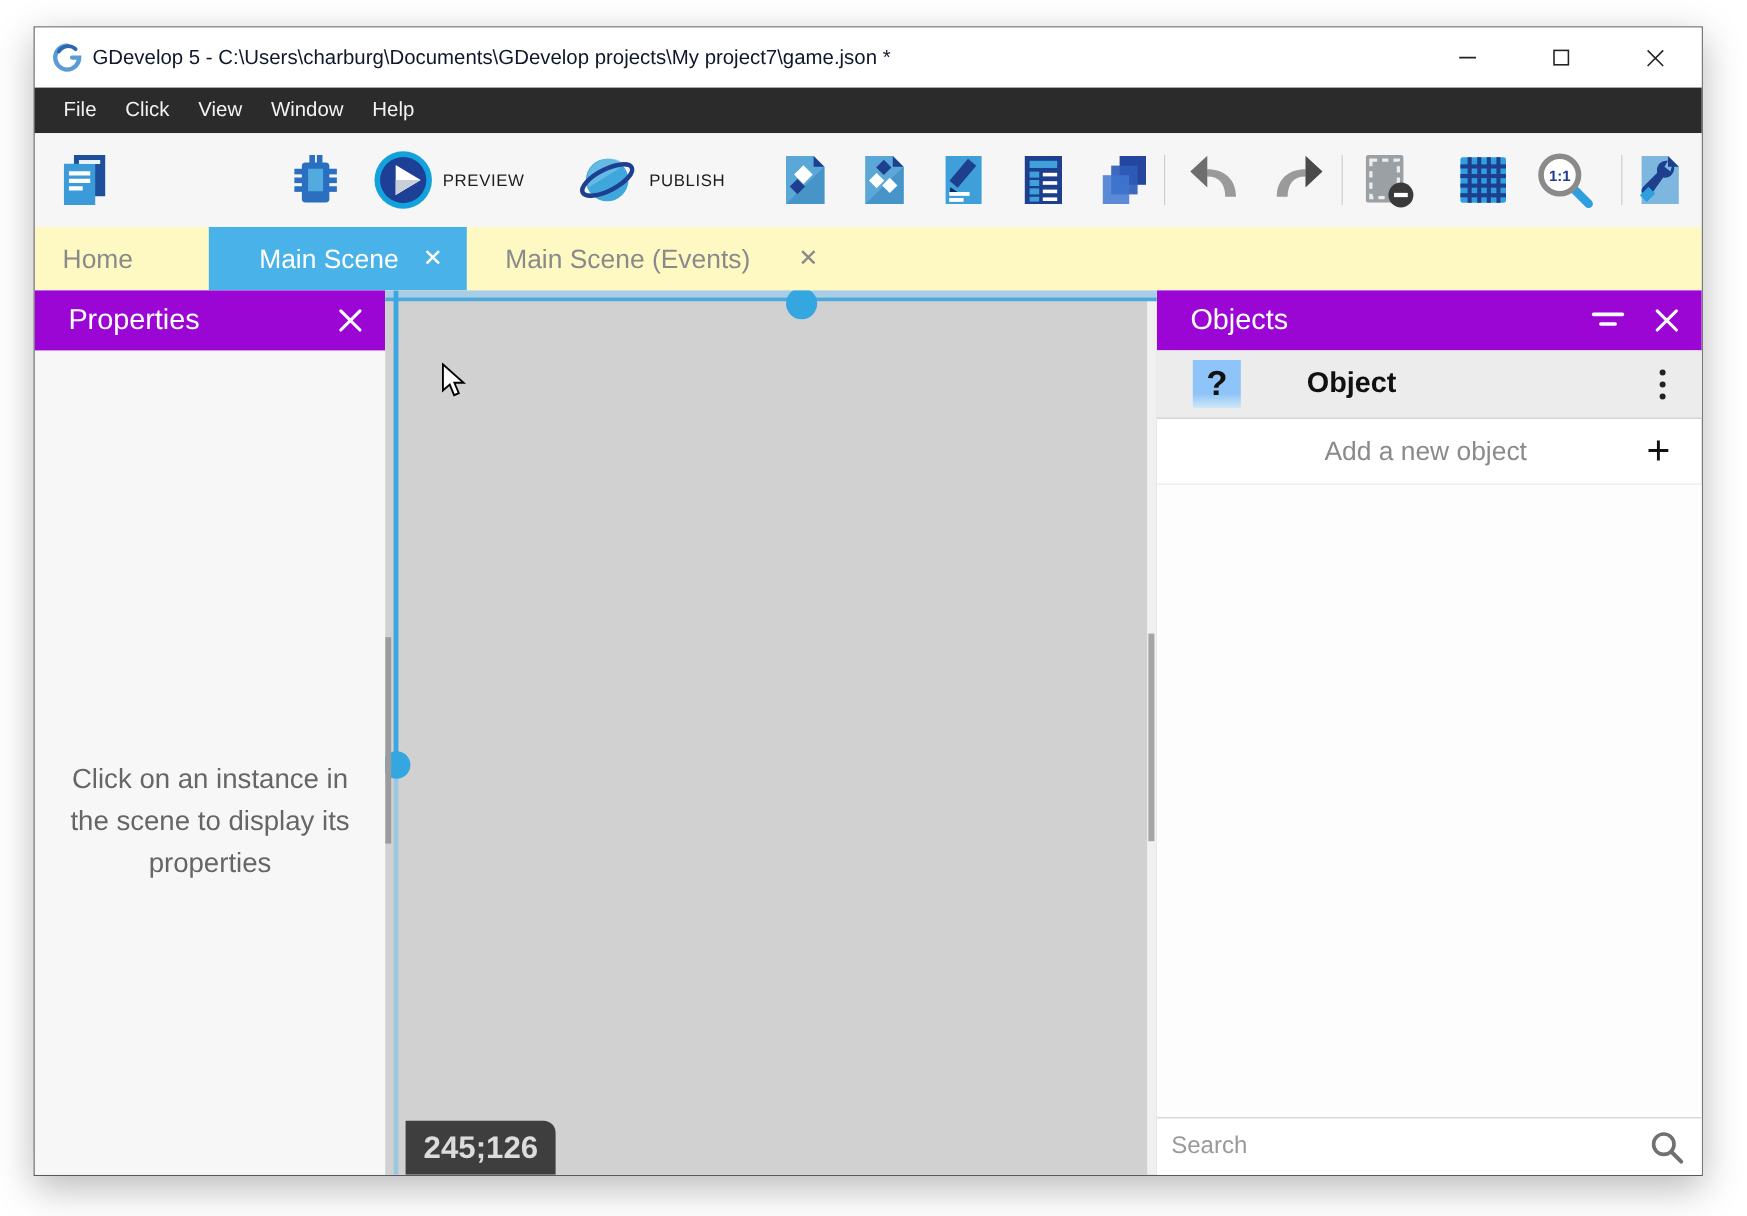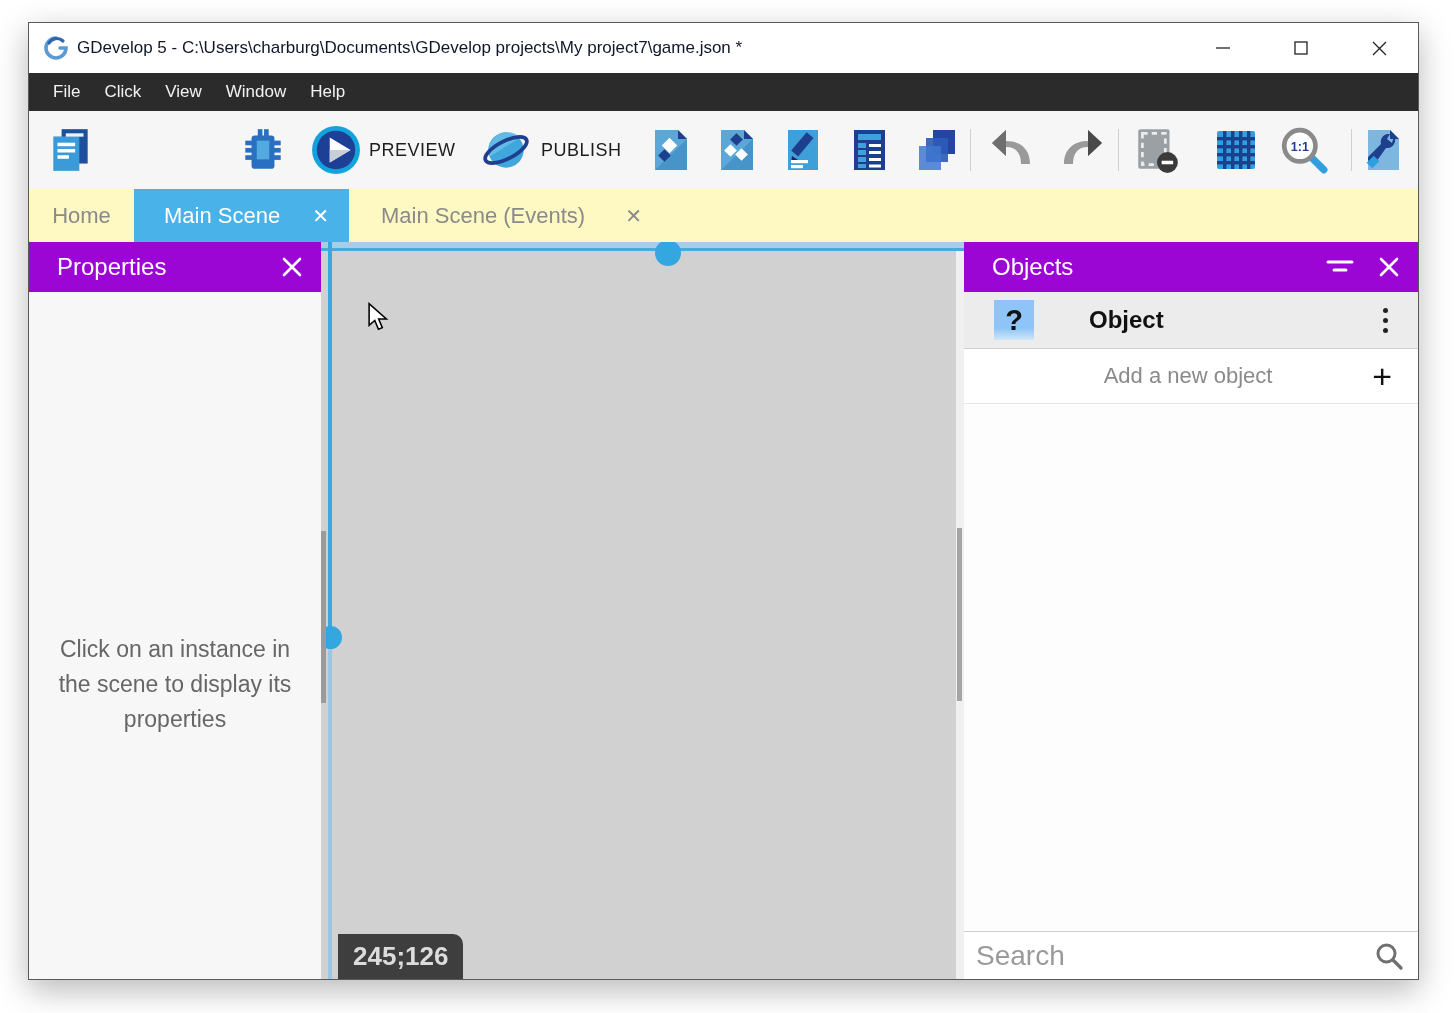--- a/index.html
+++ b/index.html
@@ -14,27 +14,27 @@
   .titlebar .logo { margin-left:14px; width:26px; height:26px; flex:0 0 auto; }
   .titlebar .title { margin-left:8px; font-size:17px; color:#0f172a; white-space:nowrap; }
   .win-controls { margin-left:auto; display:flex; height:100%; }
   .win-btn { width:78px; height:100%; display:flex; align-items:center; justify-content:center; }
   
   .menubar { height:38px; background:#2b2b2b; display:flex; align-items:center; padding-left:12px; flex:0 0 auto; }
   .menu-item { color:#f2f2f2; font-size:17px; padding:0 12px; height:100%; display:flex; align-items:center; }
   
   .toolbar { height:78px; background:#f6f6f6; position:relative; flex:0 0 auto; }
   .tb { position:absolute; top:14px; width:50px; height:50px; display:flex; align-items:center; justify-content:center; }
-  .tb-label { position:absolute; top:0; height:78px; display:flex; align-items:center; font-size:18px; color:#1d1d1d; letter-spacing:.5px; }
+  .tb-label { position:absolute; top:0; height:78px; display:flex; align-items:center; font-size:14px; color:#1d1d1d; letter-spacing:.5px; }
   .tb-sep { position:absolute; top:18px; width:1px; height:42px; background:#cfcfcf; }
   
   .tabbar { height:53px; background:#fef9c3; display:flex; flex:0 0 auto; }
   .tab { display:flex; align-items:center; justify-content:center; font-size:22px; color:#8a8a8a; }
   .tab.home { width:105px; }
-  .tab.active { background:var(--accent-blue,#49b2e8); color:#fff; width:215px; justify-content:flex-start; padding-left:30px; }
+  .tab.active { background:var(--accent-blue,#49b2e8); color:#fff; width:215px; justify-content:flex-start; padding-left:42px;margin-left:40px; }
   .tab.events { width:313px; justify-content:flex-start; padding-left:32px; }
   .tab .x { margin-left:auto; margin-right:20px; font-size:20px; }
   .tab.active .x { color:#fff; }
   .tab.events .x { color:#8a8a8a; }
   
   .content { flex:1 1 auto; display:flex; min-height:0; }
   
   .props { width:292px; display:flex; flex-direction:column; background:#f7f7f7; flex:0 0 auto; }
   .panel-header { height:50px; background:var(--accent-purple,#9b06d4); color:#fff; display:flex; align-items:center; flex:0 0 auto;justify-content:flex-end; }
   .panel-header .ph-title { font-size:24px; margin-left:28px; }
@@ -57,21 +57,21 @@
   .obj-row { height:57px; background:#ececec; border-bottom:1px solid #d0d0d0; display:flex; align-items:center; flex:0 0 auto; }
   .obj-icon { width:40px; height:40px; margin-left:30px; background:linear-gradient(#8ec4f8 70%, #cfe7f7); display:flex; align-items:center; justify-content:center; font-size:29px; font-weight:bold; color:#111; flex:0 0 auto; }
   .obj-name { margin-left:55px; font-size:24px; font-weight:bold; color:#111; }
   .dots { margin-left:auto; margin-right:30px; display:flex; flex-direction:column; gap:5px; }
   .dots i { width:5px; height:5px; border-radius:50%; background:#222; }
   .add-row { height:55px; display:flex; align-items:center; border-bottom:1px solid #e6e6e6; flex:0 0 auto; }
   .add-label { flex:1; text-align:center; font-size:22px; color:#8a8a8a; padding-left:40px; }
   .add-plus { margin-right:26px; font-size:34px; font-weight:400; color:#111; line-height:1; }
   .obj-body { flex:1 1 auto; background:#fdfdfd; }
   .search-row { height:48px; border-top:1px solid #cfcfcf; background:#fff; display:flex; align-items:center; flex:0 0 auto; }
-  .search-row input { flex:1; border:none; outline:none; font-size:28px; color:#444; padding-left:12px; font-family:"Liberation Sans",sans-serif; }
+  .search-row input { flex:1; border:none; outline:none; font-size:20px; color:#444; padding-left:12px; font-family:"Liberation Sans",sans-serif; }
   .search-row input::placeholder { color:#9a9a9a; }
   .search-row .mag { margin-right:14px; }
   .ph-x { margin-left:auto; margin-right:18px; }
   .ph-filter { margin-left:auto; margin-right:24px; }
   .objects .panel-header .ph-x { margin-left:0; }
 </style>
 </head>
 <body>
 
 <div id="window">

